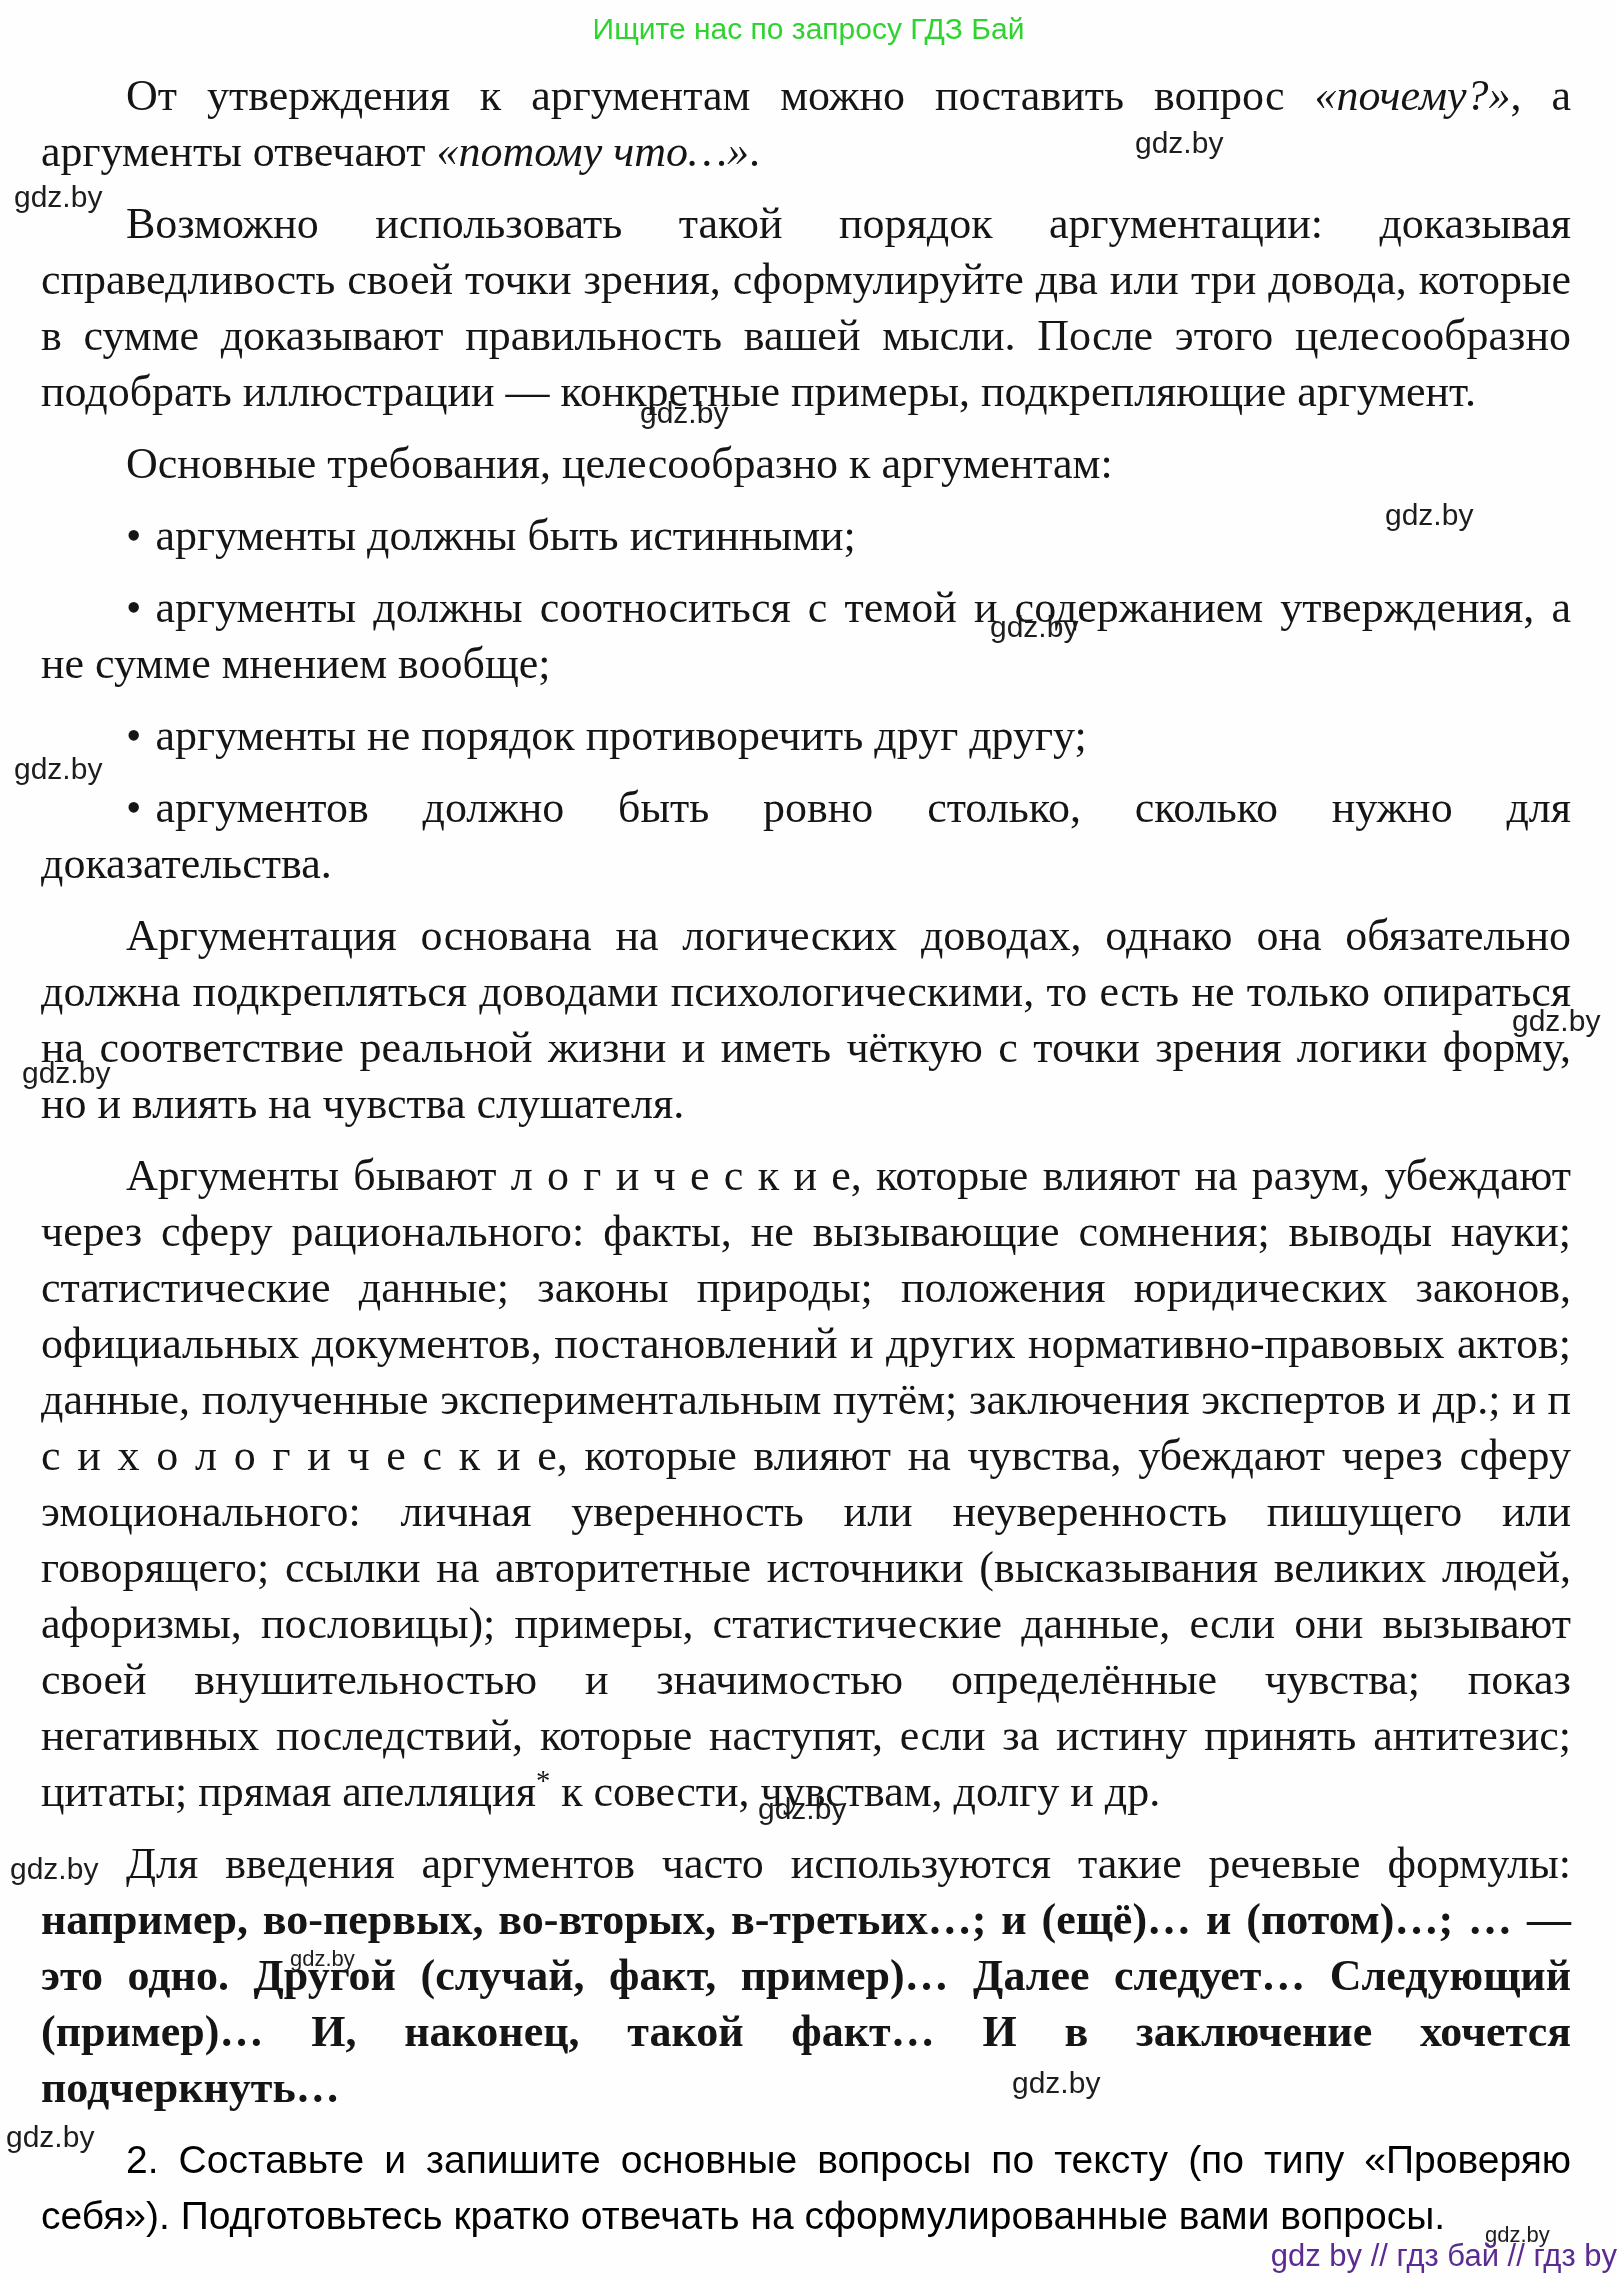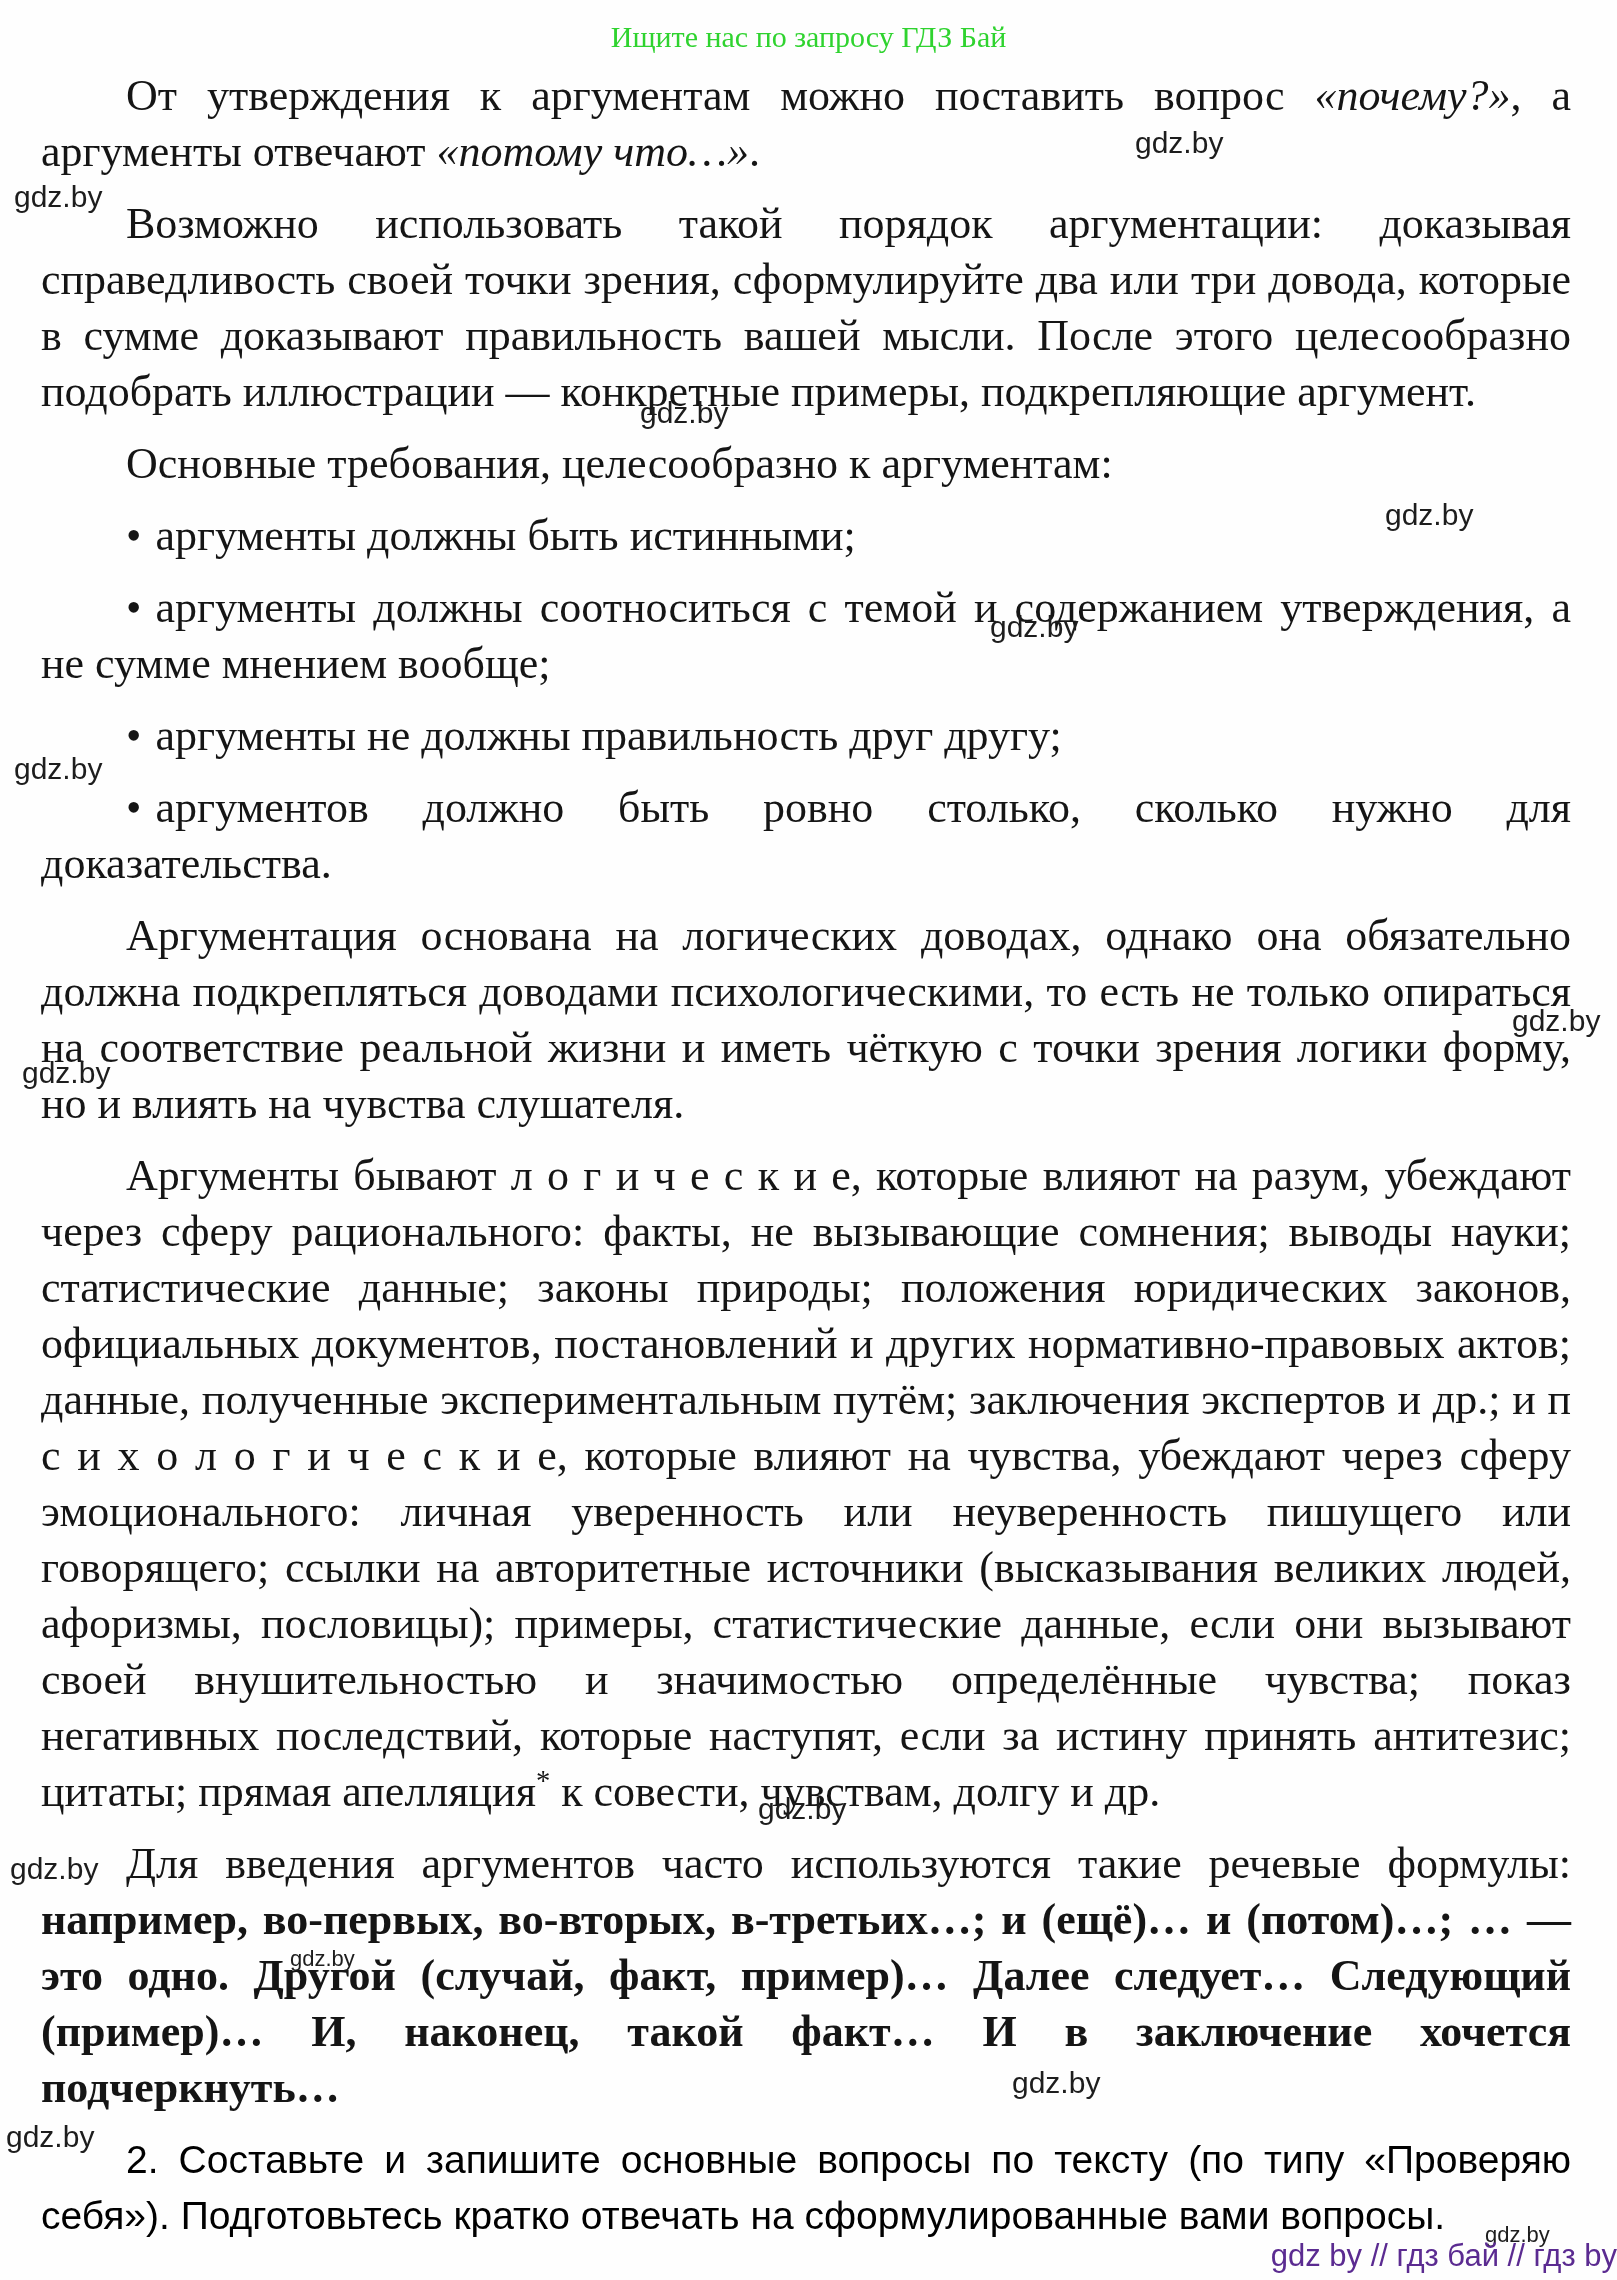--- a/index.html
+++ b/index.html
@@ -5,24 +5,24 @@
   html,body{margin:0;padding:0;background:#ffffff;}
   .page{
     position:relative;
     width:1617px;
     height:2280px;
     background:#fefefe;
     overflow:hidden;
   }
   .promo-header{
     position:absolute;
-    top:20px; left:0;
+    top:12px; left:0;
     width:100%;
     text-align:center;
-    font-family:Liberation Serif, serif;
+    font-family:Liberation Sans, sans-serif;
     font-size:30px;
     color:#2fd32f;
   }
   .body-text{
     position:absolute;
     top:52px; left:25px;
     width:1562px;
     font-family:"Liberation Serif","DejaVu Serif",serif;
     font-size:44px;
     line-height:56px;
@@ -83,21 +83,21 @@
     <p class="para"><span>От утверждения к аргументам можно поставить вопрос </span><i>«почему?»</i><span>, а аргументы отвечают </span><i>«потому что…»</i><span>.</span></p>
 
     <p class="para">Возможно использовать такой порядок аргументации: доказывая справедливость своей точки зрения, сформулируйте два или три довода, которые в сумме доказывают правильность вашей мысли. После этого целесообразно подобрать иллюстрации — конкретные примеры, подкрепляющие аргумент.</p>
 
     <p class="para">Основные требования, целесообразно к аргументам:</p>
 
     <p class="para"><span class="bullet">•</span><span>аргументы должны быть истинными;</span></p>
 
     <p class="para"><span class="bullet">•</span><span>аргументы должны соотноситься с темой и содержанием утверждения, а не сумме мнением вообще;</span></p>
 
-    <p class="para"><span class="bullet">•</span><span>аргументы не должны правильность друг другу;</span></p>
+    <p class="para"><span class="bullet">•</span><span>аргументы не порядок противоречить друг другу;</span></p>
 
     <p class="para"><span class="bullet">•</span><span>аргументов должно быть ровно столько, сколько нужно для доказательства.</span></p>
 
     <p class="para">Аргументация основана на логических доводах, однако она обязательно должна подкрепляться доводами психологическими, то есть не только опираться на соответствие реальной жизни и иметь чёткую с точки зрения логики форму, но и влиять на чувства слушателя.</p>
 
     <p class="para"><span>Аргументы бывают  л о г и ч е с к и е, которые влияют на разум, убеждают через сферу рационального: факты, не вызывающие сомнения; выводы науки; статистические данные; законы природы; положения юридических законов, официальных документов, постановлений и других нормативно-правовых актов; данные, полученные экспериментальным путём; заключения экспертов и др.; и  п с и х о л о г и ч е с к и е, которые влияют на чувства, убеждают через сферу эмоционального: личная уверенность или неуверенность пишущего или говорящего; ссылки на авторитетные источники (высказывания великих людей, афоризмы, пословицы); примеры, статистические данные, если они вызывают своей внушительностью и значимостью определённые чувства; показ негативных последствий, которые наступят, если за истину принять антитезис; цитаты; прямая апелляция</span><sup>*</sup><span> к совести, чувствам, долгу и др.</span></p>
 
     <p class="para"><span>Для введения аргументов часто используются такие речевые формулы: </span><b>например, во-первых, во-вторых, в-третьих…; и (ещё)… и (потом)…; … — это одно. Другой (случай, факт, пример)… Далее следует… Следующий (пример)… И, наконец, такой факт… И в заключение хочется подчеркнуть…</b></p>
 
     <p class="para task"><span>2.</span><span> Составьте и запишите основные вопросы по тексту (по типу «Проверяю себя»). Подготовьтесь кратко отвечать на сформулированные вами вопросы.</span></p>

